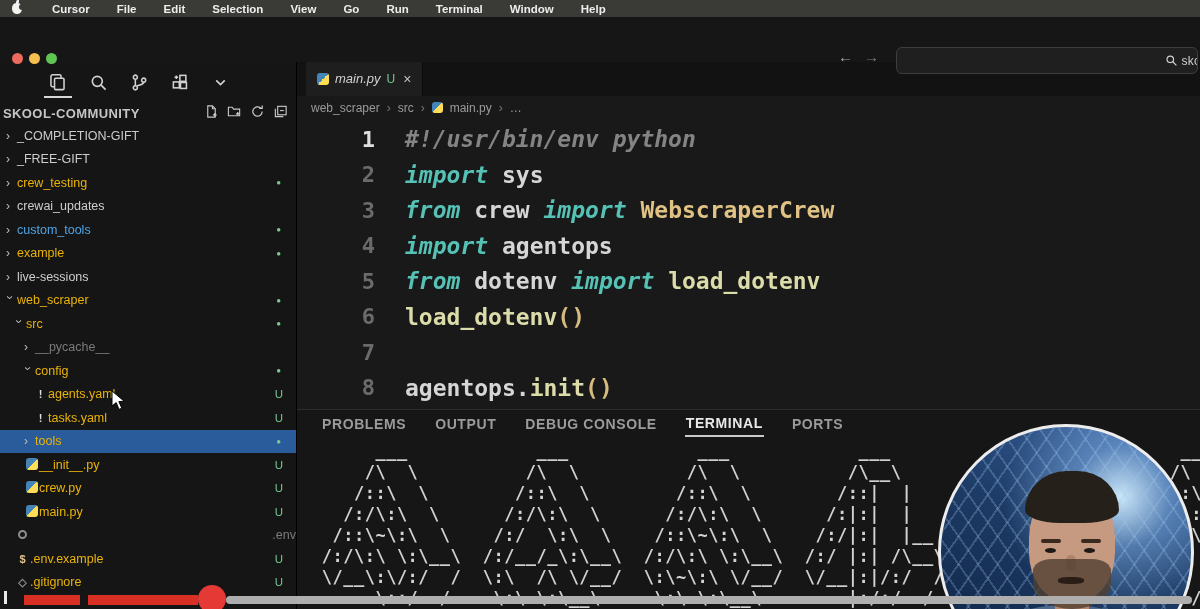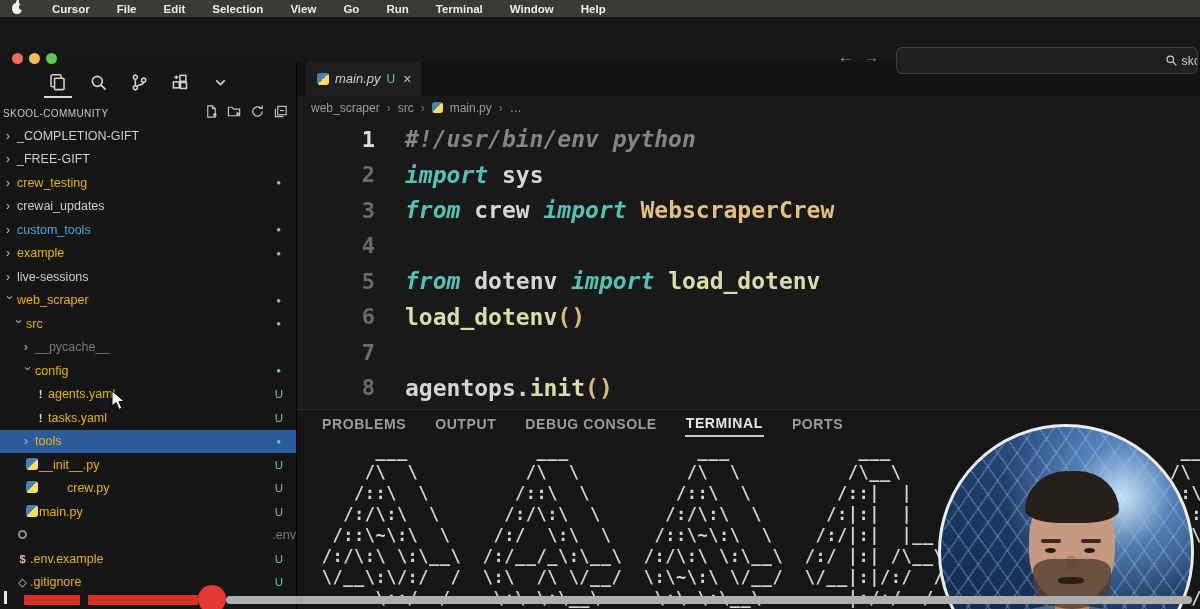--- a/index.html
+++ b/index.html
@@ -36,21 +36,21 @@
   .sidebar{position:relative;width:296px;flex:0 0 296px;background:#151515;border-right:1px solid #000;}
   .editor-col{position:relative;flex:1;background:#191919;display:flex;flex-direction:column;overflow:hidden;}
 
   
   .activity-row{position:relative;height:40px;display:flex;align-items:center;gap:22px;padding-left:48px;}
   .activity-row svg{display:block;}
   .act-underline{position:absolute;left:44px;top:34px;width:28px;height:2px;background:#d7d7d7;}
 
   
   .explorer-header{position:relative;height:22px;display:flex;align-items:center;}
-  .exp-title{margin-left:3px;font-size:10px;font-weight:normal;letter-spacing:.4px;color:#c5c5c5;}
+  .exp-title{margin-left:3px;font-size:13px;font-weight:bold;letter-spacing:.4px;color:#c5c5c5;}
   .exp-actions{position:absolute;right:8px;top:2px;display:flex;gap:8px;}
 
   
   #tree{position:relative;}
   .trow{position:relative;height:23.5px;display:flex;align-items:center;font-size:12.5px;color:#cdcdcd;}
   .trow.selected{background:#2a5c9c;}
   .trow .chev{display:inline-block;width:11px;color:#bdbdbd;font-size:12px;flex:0 0 11px;transform-origin:40% 50%;}
   .trow .chev.down{transform:rotate(90deg);}
   .trow .ficon{display:inline-block;flex:0 0 15px;width:15px;text-align:center;font-size:11px;}
   .pyicon{width:12px;height:12px;border-radius:3px;background:linear-gradient(135deg,#4584b6 50%,#ffde57 50%);}
@@ -300,21 +300,21 @@
           <div class="trow selected" style="padding-left: 24px;">
             <span class="chev">›</span>
             <span class="c-green">tools</span>
             <span class="badge dot">●</span>
           </div>
           <div class="trow" style="padding-left: 24px;">
             <span class="ficon"><span class="pyicon" style="display: inline-block;"></span></span>
             <span class="c-green">__init__.py</span>
             <span class="badge">U</span>
           </div>
-          <div class="trow" style="padding-left: 24px; gap: 28px;">
+          <div class="trow" style="padding-left: 24px;">
             <span class="ficon"><span class="pyicon" style="display: inline-block;"></span></span>
             <span class="c-green">crew.py</span>
             <span class="badge">U</span>
           </div>
           <div class="trow" style="padding-left: 24px;">
             <span class="ficon"><span class="pyicon" style="display: inline-block;"></span></span>
             <span class="c-green">main.py</span>
             <span class="badge">U</span>
           </div>
           <div class="trow" style="padding-left: 15px; justify-content: space-between;">
@@ -352,21 +352,21 @@
           <span class="pyicon"></span>
           <span>main.py</span>
           <span class="sep">›</span>
           <span>…</span>
         </div>
 
       <div class="code" id="code">
           <div class="code-line"><span class="ln active">1</span><span class="code-text"><span class="tok-comment">#!/usr/bin/env python</span></span></div>
           <div class="code-line"><span class="ln">2</span><span class="code-text"><span class="tok-kw">import </span><span class="tok-plain">sys</span></span></div>
           <div class="code-line"><span class="ln">3</span><span class="code-text"><span class="tok-kw">from </span><span class="tok-plain">crew </span><span class="tok-kw">import </span><span class="tok-type">WebscraperCrew</span></span></div>
-          <div class="code-line"><span class="ln">4</span></div>
+          <div class="code-line"><span class="ln">4</span><span class="code-text"><span class="tok-kw">import </span><span class="tok-plain">agentops</span></span></div>
           <div class="code-line"><span class="ln">5</span><span class="code-text"><span class="tok-kw">from </span><span class="tok-plain">dotenv </span><span class="tok-kw">import </span><span class="tok-fn">load_dotenv</span></span></div>
           <div class="code-line"><span class="ln">6</span><span class="code-text"><span class="tok-fn">load_dotenv</span><span class="tok-paren">()</span></span></div>
           <div class="code-line"><span class="ln">7</span><span class="code-text"></span></div>
           <div class="code-line"><span class="ln">8</span><span class="code-text"><span class="tok-plain">agentops</span><span class="tok-plain">.</span><span class="tok-fn">init</span><span class="tok-paren">()</span></span></div>
         </div>
 
       <div class="panel">
         <div class="panel-tabs" id="panel-tabs">
             <span class="ptab">PROBLEMS</span>
             <span class="ptab">OUTPUT</span>

